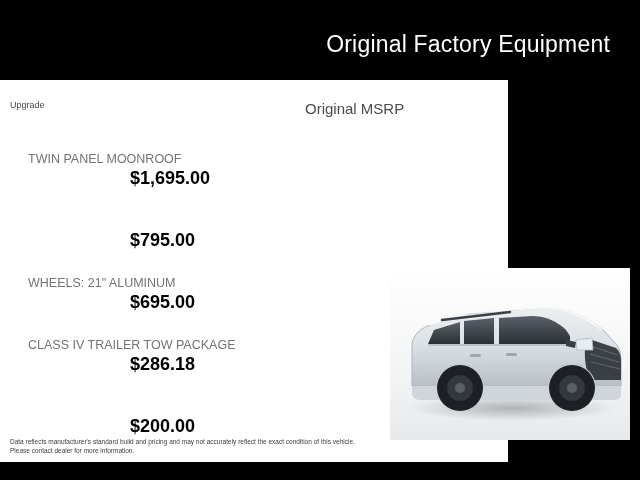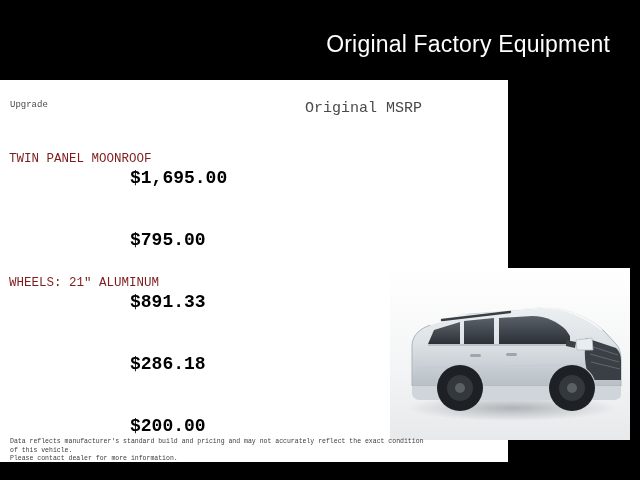--- a/index.html
+++ b/index.html
@@ -41,21 +41,20 @@
     white-space: nowrap;
   }
   
   .sheet {
     position: absolute;
     left: 0;
     top: 80px;
     width: 508px;
     height: 382px;
     background: #ffffff;
-    font-family: Liberation Mono, monospace;
   }
   
   .col-head-upgrade {
     position: absolute;
     left: 10px;
     top: 20px;
     font-size: 9px;
     color: #4a4a4a;
     font-weight: 400;
   }
@@ -73,24 +72,24 @@
     left: 0;
     top: 48px;
     width: 640px;
   }
   .row {
     position: relative;
     height: 62px;
   }
   .row-label {
     position: absolute;
-    left: 9px;
+    left: 28px;
     width: 260px;
     font-size: 12.5px;
-    color: #7f1d1d;
+    color: #737373;
     font-weight: 400;
     line-height: 15px;
     top: 50%;
     transform: translateY(-50%);
   }
   .row-price {
     position: absolute;
     left: 130px;
     width: 250px;
     text-align: left;
@@ -157,24 +156,25 @@
         <div class="row-label">TWIN PANEL MOONROOF</div>
         <div class="row-price">$1,695.00</div>
       </div>
 
       <div class="row">
         <div class="row-price">$795.00</div>
       </div>
 
       <div class="row">
         <div class="row-label">WHEELS: 21" ALUMINUM</div>
-        <div class="row-price">$891.33</div>
-      </div>
-
-      <div class="row">
+        <div class="row-price">$695.00</div>
+      </div>
+
+      <div class="row">
+        <div class="row-label">CLASS IV TRAILER TOW PACKAGE</div>
         <div class="row-price">$286.18</div>
       </div>
 
       <div class="row">
         <div class="row-price">$200.00</div>
       </div>
 
     </div>
 
     <div class="vehicle-photo">

